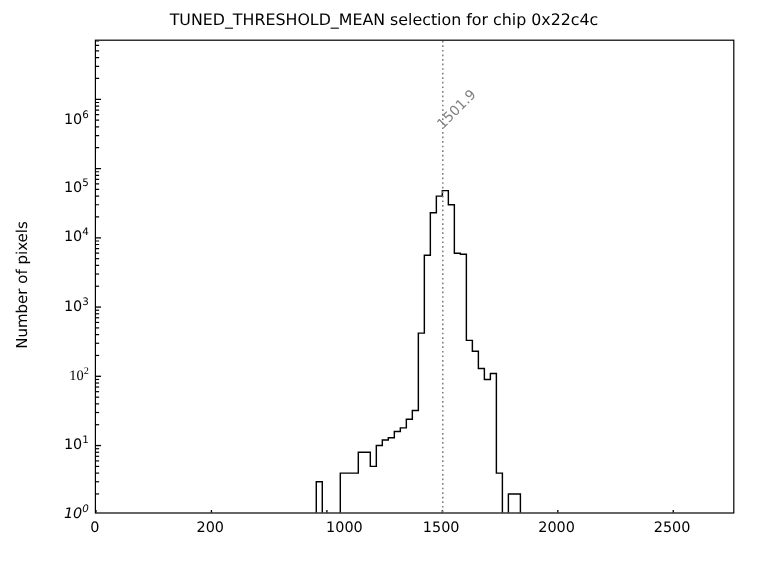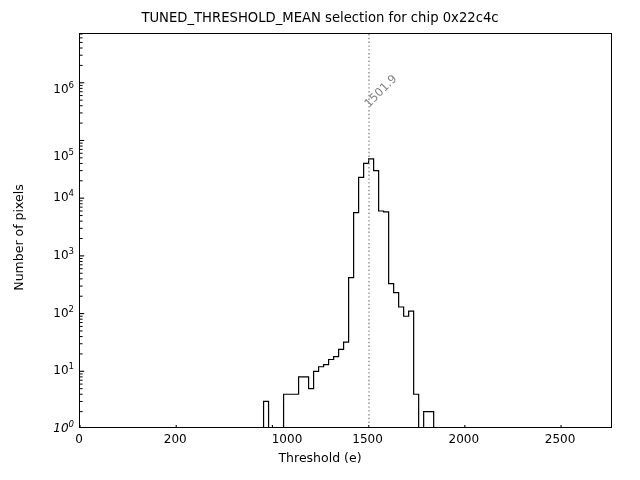--- a/index.html
+++ b/index.html
@@ -104,25 +104,25 @@
 </head>
 <body>
 
 <div id="figure">
 
   <div id="chart-title">TUNED_THRESHOLD_MEAN selection for chip 0x22c4c</div>
 
   <div id="ytick-wrap">
       <div class="ytick-label" style="top: 428px; font-style: italic;">10<sup>0</sup></div>
       <div class="ytick-label" style="top: 370.294px;">10<sup>1</sup></div>
-      <div class="ytick-label" style="top: 312.589px;">10<sup>2</sup></div>
+      <div class="ytick-label" style="top: 312.589px; font-family: Liberation Serif, serif;">10<sup>2</sup></div>
       <div class="ytick-label" style="top: 254.883px;">10<sup>3</sup></div>
       <div class="ytick-label" style="top: 197.178px;">10<sup>4</sup></div>
       <div class="ytick-label" style="top: 156px;">10<sup>5</sup></div>
-      <div class="ytick-label" style="top: 89px; margin-left: 40px;">10<sup>6</sup></div>
+      <div class="ytick-label" style="top: 99px; margin-left: 40px;">10<sup>6</sup></div>
     </div>
 
   <div id="plot-area">
     <svg id="svg-canvas" width="533" height="395">
       <g id="ticks-group">
           <line x1="0" y1="395" x2="0" y2="391" stroke="#000000" stroke-width="1.1"></line>
           <line x1="96.20938628158845" y1="395" x2="96.20938628158845" y2="391" stroke="#000000" stroke-width="1.1"></line>
           <line x1="192.4187725631769" y1="395" x2="192.4187725631769" y2="391" stroke="#000000" stroke-width="1.1"></line>
           <line x1="288.6281588447654" y1="395" x2="288.6281588447654" y2="391" stroke="#000000" stroke-width="1.1"></line>
           <line x1="384.8375451263538" y1="395" x2="384.8375451263538" y2="391" stroke="#000000" stroke-width="1.1"></line>
@@ -190,21 +190,20 @@
           <line x1="0" y1="0" x2="2.6" y2="0" stroke="#000000" stroke-width="1"></line>
         </g>
       <path id="hist-path" fill="none" stroke="#000000" stroke-width="1.2" stroke-linejoin="miter" stroke-linecap="butt" d="M 128.54 395.00 L 128.54 395.00 L 133.54 395.00 L 133.54 395.00 L 158.55 395.00 L 158.55 395.00 L 163.56 395.00 L 163.56 395.00 L 168.56 395.00 L 168.56 395.00 L 173.56 395.00 L 173.56 395.00 L 178.56 395.00 L 178.56 395.00 L 183.57 395.00 L 183.57 367.47 L 188.57 367.47 L 188.57 395.00 L 193.57 395.00 L 193.57 395.00 L 198.58 395.00 L 198.58 395.00 L 203.58 395.00 L 203.58 360.26 L 208.58 360.26 L 208.58 360.26 L 213.58 360.26 L 213.58 360.26 L 218.59 360.26 L 218.59 342.89 L 223.59 342.89 L 223.59 342.89 L 228.59 342.89 L 228.59 354.67 L 233.60 354.67 L 233.60 337.29 L 238.60 337.29 L 238.60 332.73 L 243.60 332.73 L 243.60 330.72 L 248.61 330.72 L 248.61 325.52 L 253.61 325.52 L 253.61 322.56 L 258.61 322.56 L 258.61 315.35 L 263.61 315.35 L 263.61 308.14 L 268.62 308.14 L 268.62 243.62 L 273.62 243.62 L 273.62 178.71 L 278.62 178.71 L 278.62 143.30 L 283.63 143.30 L 283.63 129.44 L 288.63 129.44 L 288.63 124.87 L 293.63 124.87 L 293.63 136.65 L 298.63 136.65 L 298.63 176.98 L 303.64 176.98 L 303.64 177.83 L 308.64 177.83 L 308.64 249.67 L 313.64 249.67 L 313.64 258.72 L 318.65 258.72 L 318.65 273.01 L 323.65 273.01 L 323.65 282.23 L 328.65 282.23 L 328.65 277.20 L 333.65 277.20 L 333.65 360.26 L 338.66 360.26 L 338.66 395.00 L 343.66 395.00 L 343.66 377.63 L 348.66 377.63 L 348.66 377.63 L 353.67 377.63 L 353.67 395.00 L 363.67 395.00 L 363.67 395.00 L 368.67 395.00 L 368.67 395.00 L 413.32 395.00 L 413.32 395.00 L 418.32 395.00 L 418.32 395.00"></path>
       <line id="mean-line" stroke="#808080" stroke-width="1.3" stroke-dasharray="1.4 2.4" x1="288.9937545126354" y1="0" x2="288.9937545126354" y2="395"></line>
     </svg>
     <div id="vline-annotation" style="left: 290.994px; top: 62px;">1501.9</div>
   </div>
 
   <div id="xtick-wrap"></div>
 
-  <div id="xaxis-label">Threshold (e)</div>
   <div id="yaxis-label">Number of pixels</div>
 
 <div class="xtick-label" style="left: 79px;">0</div>
     <div class="xtick-label" style="left: 175.209px;">200</div>
     <div class="xtick-label" style="left: 287px;">1000</div>
     <div class="xtick-label" style="left: 367.628px;">1500</div>
     <div class="xtick-label" style="left: 463.838px;">2000</div>
     <div class="xtick-label" style="left: 560.047px; text-align: center;">2500</div>
   </div>
 

